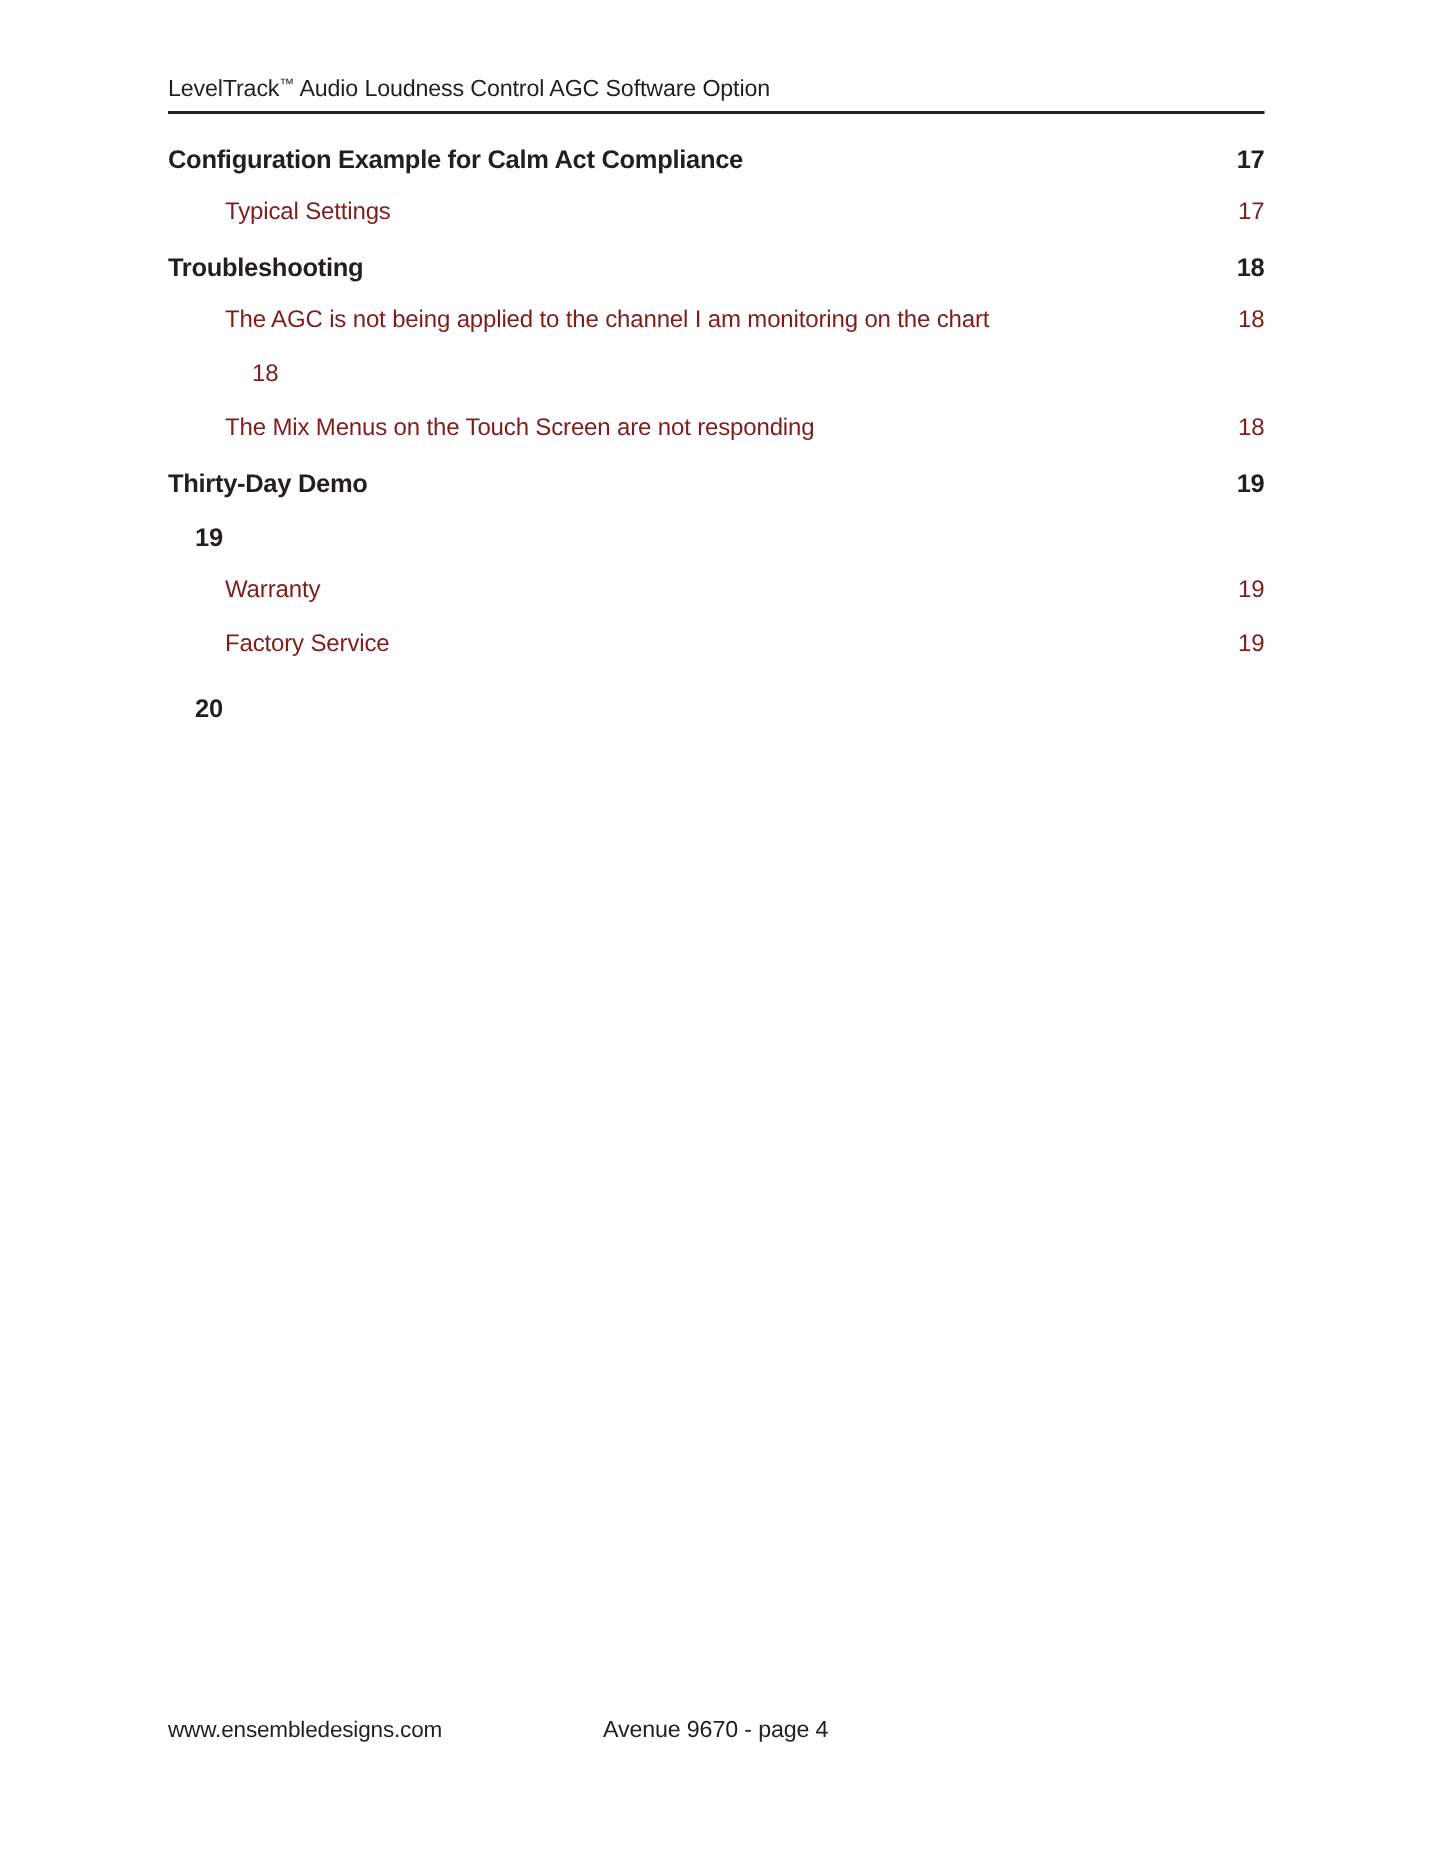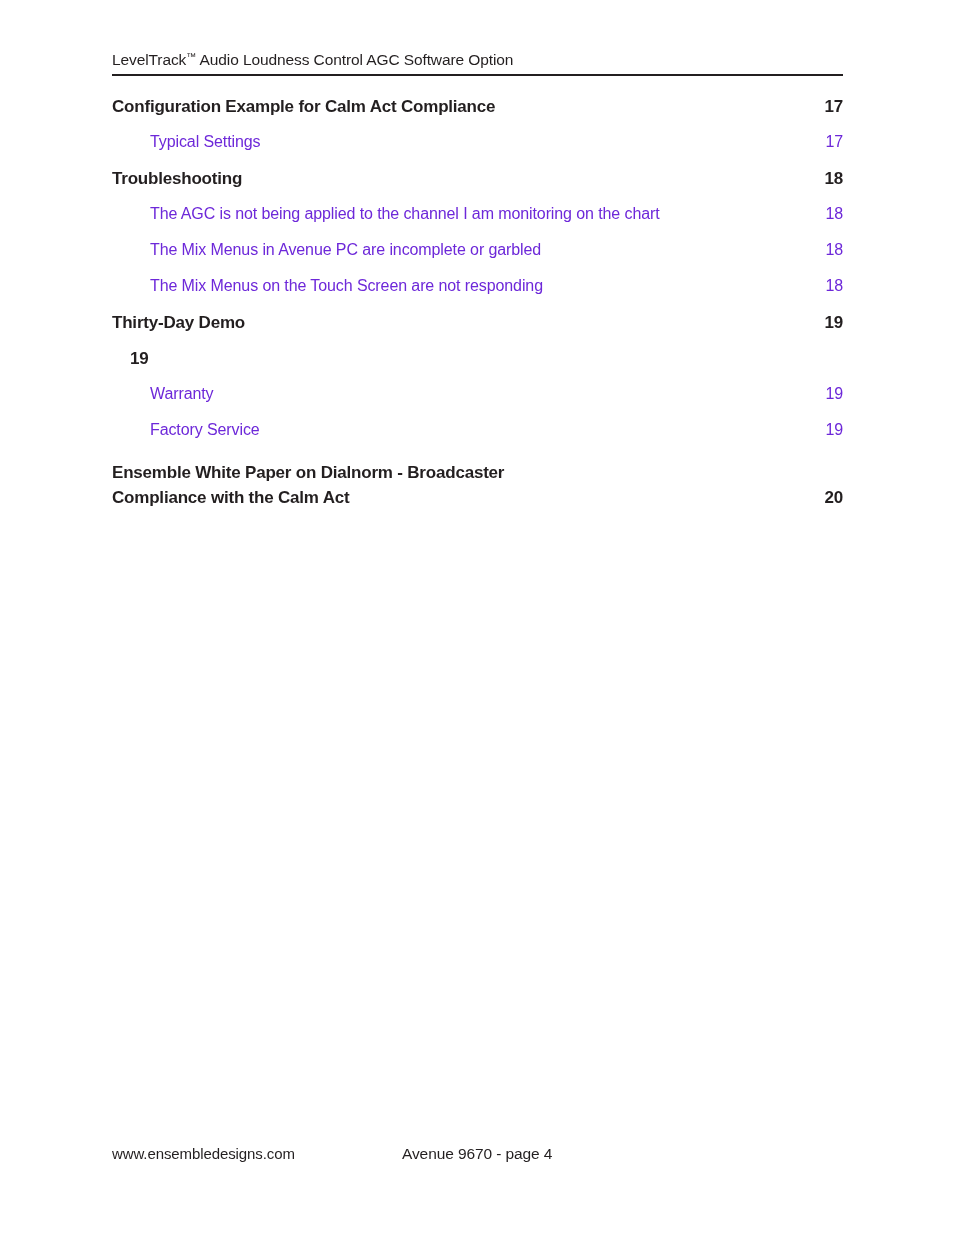--- a/index.html
+++ b/index.html
@@ -96,21 +96,21 @@
   .toc-row.level2 {
     padding-left: 38px;
     margin-bottom: 12px;
   }
   .toc-row.level2 .toc-title,
   .toc-row.level2 .toc-page {
     font-weight: normal;
     font-size: 16px;
     line-height: 24px;
     letter-spacing: -0.1px;
-    color: #6d28d9;
+    color: #7f1d1d;
   }
 
   
   .toc-row.level1.after-sub {
     margin-top: 6px;
   }
   .toc-row.level1.gap-lg {
     margin-top: 18px;
   }
 
@@ -165,21 +165,20 @@
       </div>
       <div class="toc-row level1 after-sub">
         <div class="toc-title">Troubleshooting</div>
         <div class="toc-page">18</div>
       </div>
       <div class="toc-row level2">
         <div class="toc-title">The AGC is not being applied to the channel I am monitoring on the chart</div>
         <div class="toc-page">18</div>
       </div>
       <div class="toc-row level2">
-        <div class="toc-title">The Mix Menus in Avenue PC are incomplete or garbled</div>
         <div class="toc-page">18</div>
       </div>
       <div class="toc-row level2">
         <div class="toc-title">The Mix Menus on the Touch Screen are not responding</div>
         <div class="toc-page">18</div>
       </div>
       <div class="toc-row level1 after-sub">
         <div class="toc-title">Thirty-Day Demo</div>
         <div class="toc-page">19</div>
       </div>
@@ -188,22 +187,20 @@
       </div>
       <div class="toc-row level2">
         <div class="toc-title">Warranty</div>
         <div class="toc-page">19</div>
       </div>
       <div class="toc-row level2">
         <div class="toc-title">Factory Service</div>
         <div class="toc-page">19</div>
       </div>
       <div class="toc-row level1 after-sub gap-lg">
-        <div class="toc-title">Ensemble White Paper on Dialnorm - Broadcaster
-Compliance with the Calm Act</div>
         <div class="toc-page">20</div>
       </div>
     </div>
 
   <div class="footer">
     <div class="footer-site">www.ensembledesigns.com</div>
     <div class="footer-page">Avenue 9670 - page 4</div>
   </div>
 
 </div>

